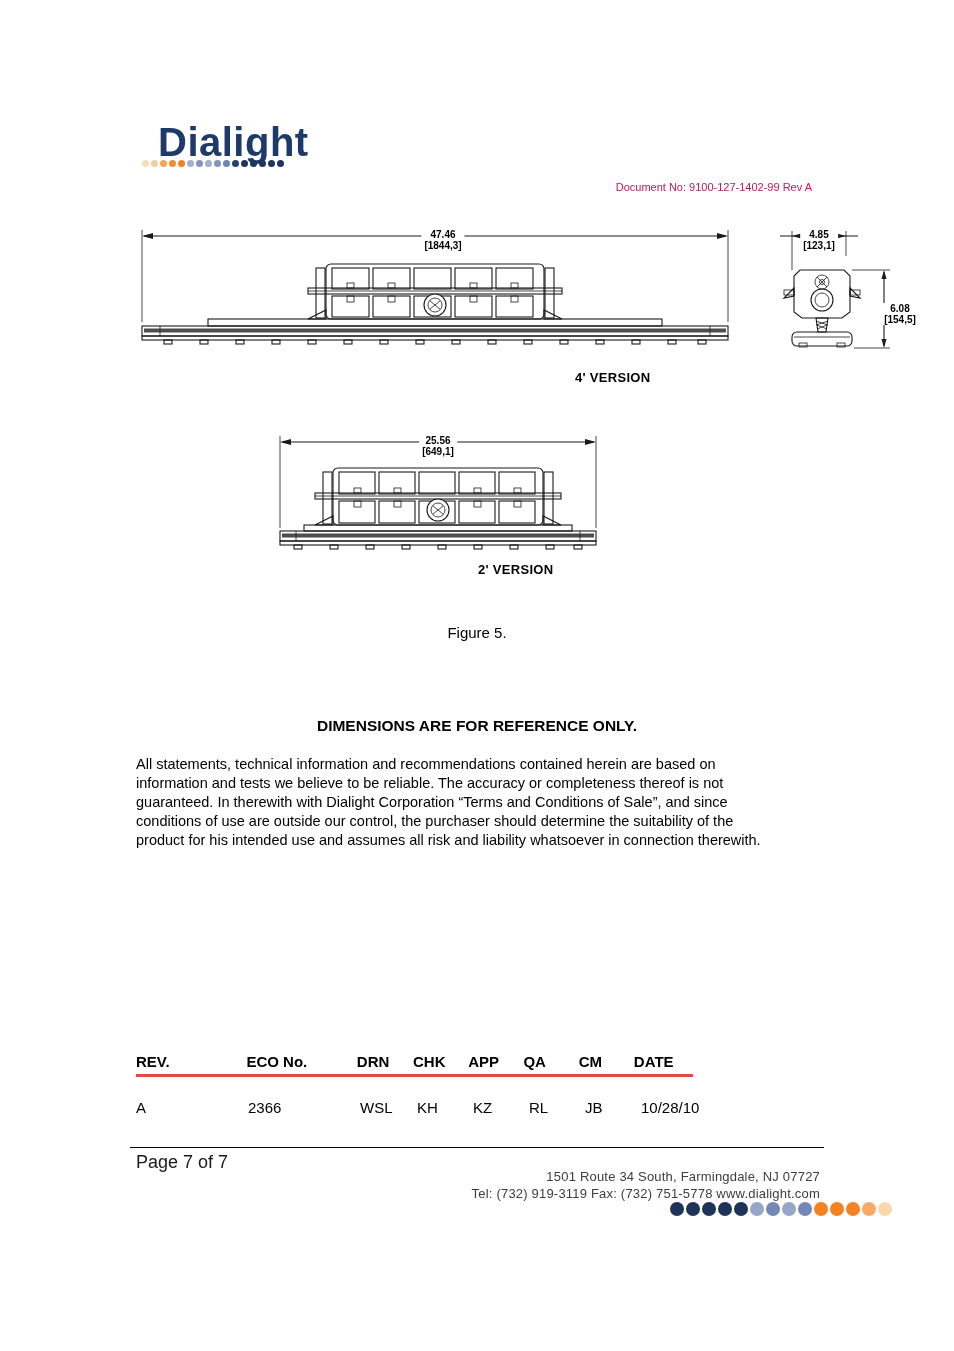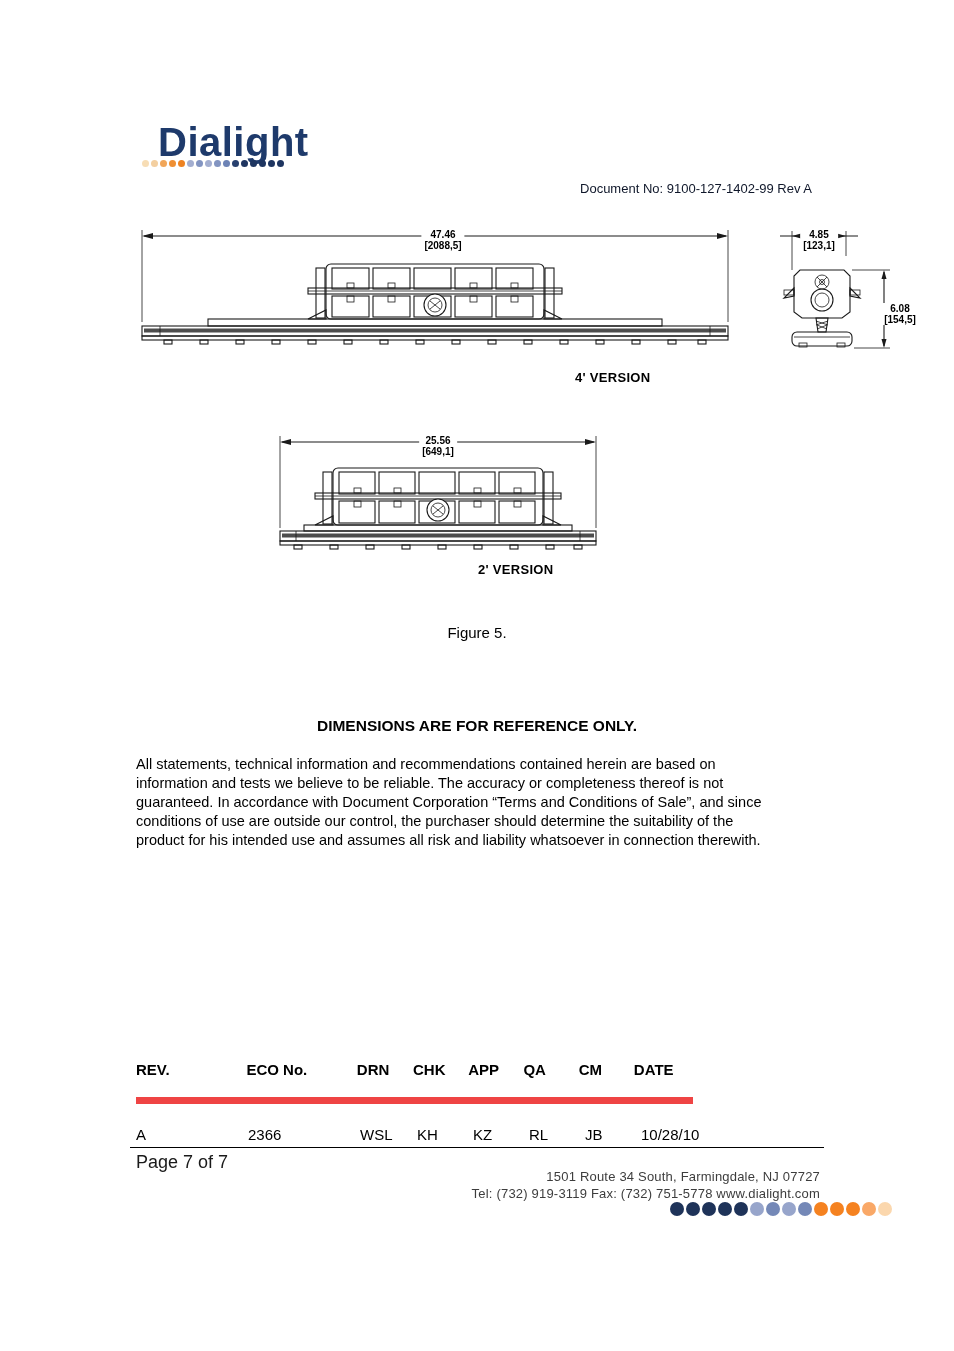--- a/index.html
+++ b/index.html
@@ -17,21 +17,21 @@
   .dots { display:flex; align-items:center; }
   .dots span { display:inline-block; border-radius:50%; }
   .logo-dots { position:absolute; left:142px; top:160px; gap:2px; }
   .logo-dots span { width:7px; height:7px; }
   .footer-dots { position:absolute; left:670px; top:1202px; gap:2px; }
   .footer-dots span { width:14px; height:14px; }
 
   
   .doc-no {
     position:absolute; right:142px; top:181px;
-    font-size:13px; color:#0f172a;
+    font-size:11px; color:#be185d;
   }
 
   
   .drawing { position:absolute; }
   .drawing svg { display:block; }
   .dim-label {
     position:absolute; transform:translateX(-50%);
     background:#fff; text-align:center; padding:0 3px;
     font-size:10px; font-weight:bold; line-height:11px; color:#000;
     white-space:nowrap;
@@ -51,21 +51,21 @@
     text-align:center; font-size:15.5px; font-weight:bold;
   }
   .disclaimer {
     position:absolute; left:136px; top:755px; font-size:14.5px;
   }
   .disclaimer div { line-height:19px; white-space:nowrap; }
 
   
   .rev-table { position:absolute; left:136px; top:1053px; width:600px; font-size:15px; }
   .rev-row { display:flex; }
-  .rev-head { font-weight:bold; border-bottom:7px solid #ef4444; padding-bottom:19px; width:557px;margin-top:8px; }
+  .rev-head { font-weight:bold; border-bottom:3px solid #ef4444; padding-bottom:4px; width:557px; }
   .rev-vals { margin-top:22px; }
   .c0 { width:112px; } .c1 { width:112px; } .c2 { width:57px; }
   .c3 { width:56px; } .c4 { width:56px; } .c5 { width:56px; }
   .c6 { width:56px; } .c7 { width:60px; }
 
   
   .footer-rule { position:absolute; left:130px; top:1147px; width:694px; border-top:1.5px solid #000; }
   .page-label { position:absolute; left:136px; top:1152px; font-size:18px; color:#1a1a1a;text-align:center; }
   .address {
     position:absolute; right:134px; top:1168px; text-align:right;
@@ -178,21 +178,21 @@
       <rect x="384" y="116" width="8" height="4"></rect>
         <rect x="420" y="116" width="8" height="4"></rect>
       <rect x="456" y="116" width="8" height="4"></rect>
         <rect x="492" y="116" width="8" height="4"></rect>
       <rect x="528" y="116" width="8" height="4"></rect>
         <rect x="558" y="116" width="8" height="4"></rect>
     </svg>
   </div>
   <div class="dim-label" style="left:435px; top:229px;margin-left:8px;">
     <div>47.46</div>
-    <div>[2088,5]</div>
+    <div>[1844,3]</div>
   </div>
   <div class="version-label" style="left:575px; top:370px;">4' VERSION</div>
 
   <div class="drawing" style="left:772px; top:226px; width:130px; height:135px;">
     <svg class="td" width="130" height="135" viewBox="0 0 130 135">
 
       <line class="thin" x1="20" y1="5" x2="20" y2="44"></line>
       <line class="thin" x1="74" y1="5" x2="74" y2="30"></line>
       <line x1="8" y1="10" x2="86" y2="10"></line>
       <polygon class="fillBlk" points="20,10 29,7.5 29,12.5"></polygon>
@@ -313,21 +313,21 @@
   </div>
   <div class="version-label" style="left:478px; top:562px;">2' VERSION</div>
 
   <div class="fig-caption">Figure 5.</div>
 
   <div class="notice">DIMENSIONS ARE FOR REFERENCE ONLY.</div>
 
   <div class="disclaimer">
     <div>All statements, technical information and recommendations contained herein are based on</div>
     <div>information and tests we believe to be reliable. The accuracy or completeness thereof is not</div>
-    <div>guaranteed. In accordance with Document Corporation “Terms and Conditions of Sale”, and since</div>
+    <div>guaranteed. In therewith with Dialight Corporation “Terms and Conditions of Sale”, and since</div>
     <div>conditions of use are outside our control, the purchaser should determine the suitability of the</div>
     <div>product for his intended use and assumes all risk and liability whatsoever in connection therewith.</div>
   </div>
 
   <div class="rev-table">
     <div class="rev-row rev-head">
       <span class="c0">REV.</span>
       <span class="c1">ECO No.</span>
       <span class="c2">DRN</span>
       <span class="c3">CHK</span>

